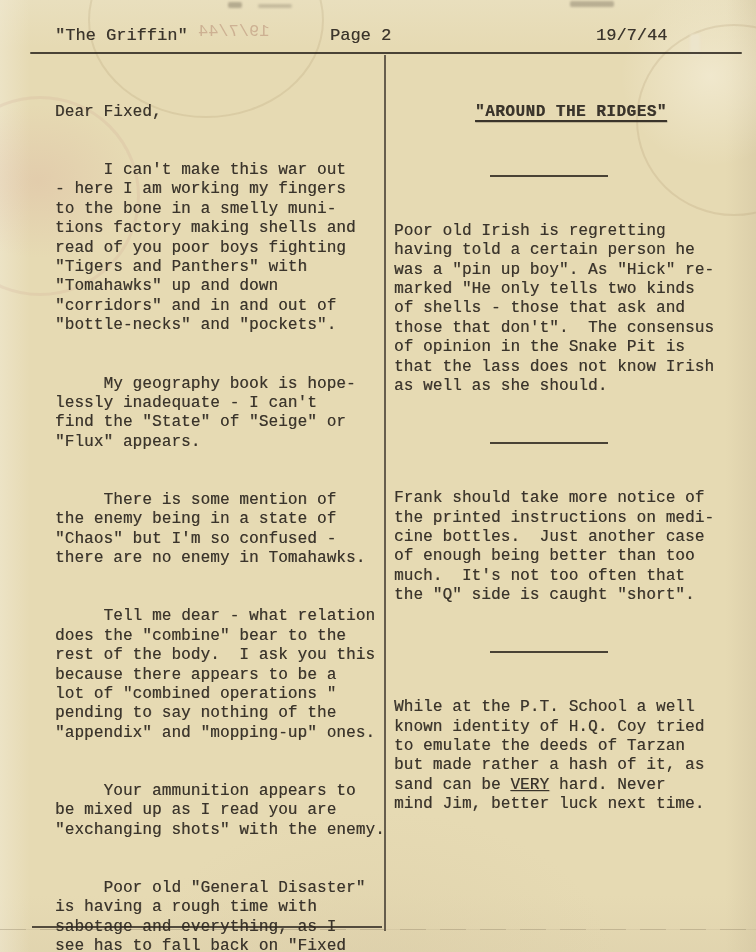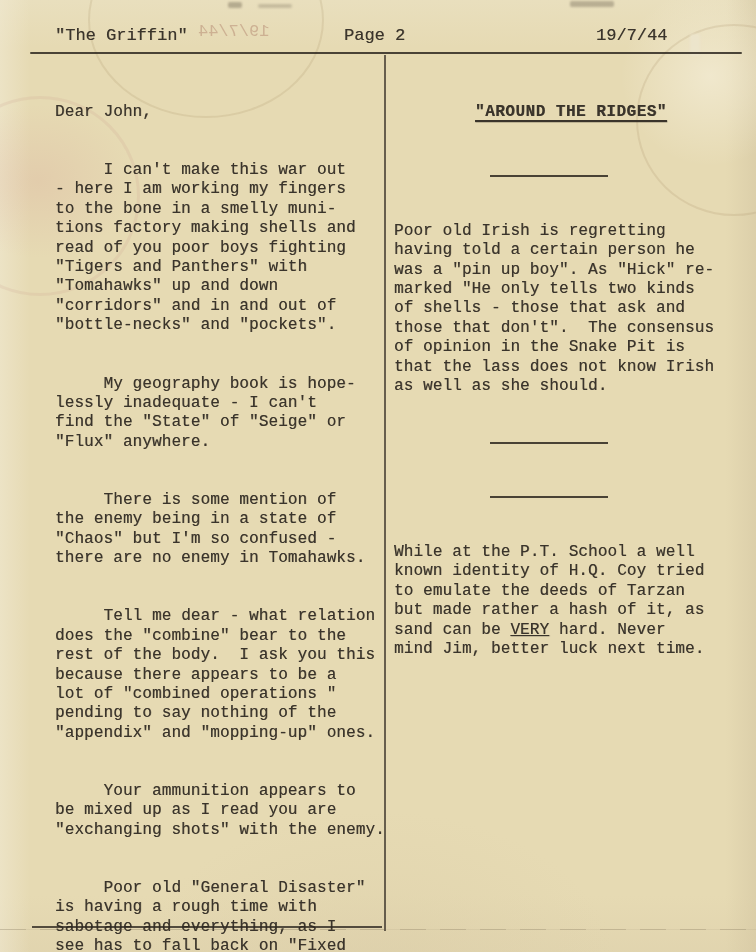--- a/index.html
+++ b/index.html
@@ -22,21 +22,21 @@
   .txt {
     white-space:pre-wrap;
     font-size:16px;
     line-height:19.4px;
     letter-spacing:0.1px;
     text-shadow:0.4px 0.4px 0.6px rgba(56,50,40,0.55);
   }
   .header-bar { position:absolute; top:26px; left:0; width:756px; height:22px; }
   .hdr { position:absolute; font-size:17px; text-shadow:0.4px 0.4px 0.6px rgba(56,50,40,0.55); }
   .hdr.title { left:55px; }
-  .hdr.pageno { left:344px; }
+  .hdr.pageno { left:330px; }
   .hdr.date  { left:596px; }
   .header-rule {
     position:absolute; left:30px; top:52px; width:712px; height:2px;
     background:rgba(46,40,32,0.85); border-radius:1px;
   }
   .col-divider {
     position:absolute; left:384px; top:55px; width:2px; height:876px;
     background:rgba(48,42,34,0.7);
   }
   .left-col  { position:absolute; left:55px;  top:64px; width:332px; }
@@ -89,34 +89,34 @@
 
 <div class="header-bar">
   <span class="hdr title">"The Griffin"</span>
   <span class="hdr pageno">Page 2</span>
   <span class="hdr date">19/7/44</span>
 </div>
 <div class="header-rule"></div>
 <div class="col-divider"></div>
 
 <div class="left-col txt">
-  <p>Dear John,</p>
+  <p>Dear Fixed,</p>
   <p>     I can't make this war out
 - here I am working my fingers
 to the bone in a smelly muni-
 tions factory making shells and
 read of you poor boys fighting
 "Tigers and Panthers" with
 "Tomahawks" up and down
 "corridors" and in and out of
 "bottle-necks" and "pockets".</p>
   <p>     My geography book is hope-
 lessly inadequate - I can't
 find the "State" of "Seige" or
-"Flux" anywhere.</p>
+"Flux" appears.</p>
   <p>     There is some mention of
 the enemy being in a state of
 "Chaos" but I'm so confused -
 there are no enemy in Tomahawks.</p>
   <p>     Tell me dear - what relation
 does the "combine" bear to the
 rest of the body.  I ask you this
 because there appears to be a
 lot of "combined operations "
 pending to say nothing of the
@@ -140,20 +140,26 @@
   <p>Poor old Irish is regretting
 having told a certain person he
 was a "pin up boy". As "Hick" re-
 marked "He only tells two kinds
 of shells - those that ask and
 those that don't".  The consensus
 of opinion in the Snake Pit is
 that the lass does not know Irish
 as well as she should.</p>
   <div class="divider"></div>
+  <p>Frank should take more notice of
+the printed instructions on medi-
+cine bottles.  Just another case
+of enough being better than too
+much.  It's not too often that
+the "Q" side is caught "short".</p>
   <div class="divider"></div>
   <p>While at the P.T. School a well
 known identity of H.Q. Coy tried
 to emulate the deeds of Tarzan
 but made rather a hash of it, as
 sand can be <u>VERY</u> hard. Never
 mind Jim, better luck next time.</p>
   
   
   

